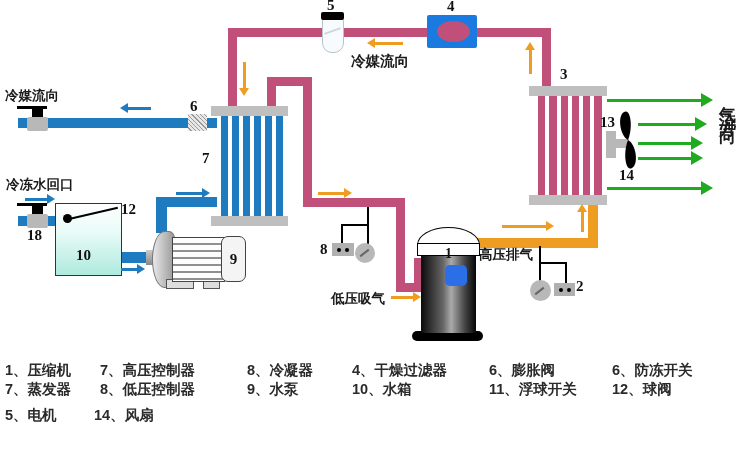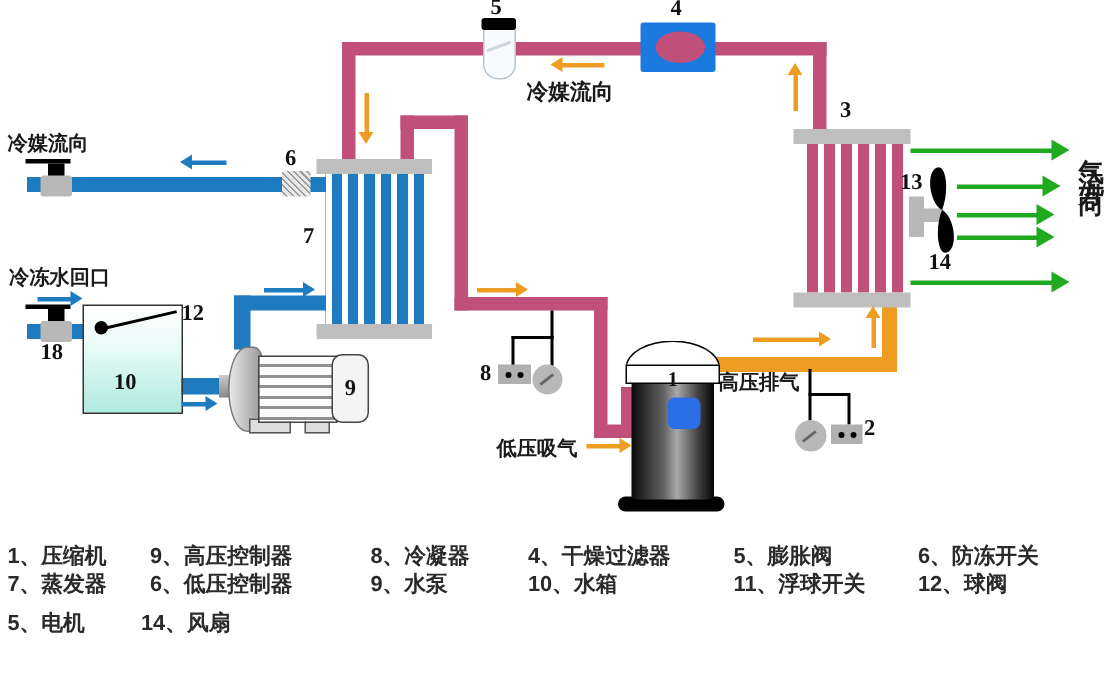--- a/index.html
+++ b/index.html
@@ -228,27 +228,27 @@
   <div class="num" style="left:190px;top:98px">6</div>
   <div class="num" style="left:202px;top:150px">7</div>
   <div class="num" style="left:121px;top:201px">12</div>
   <div class="num" style="left:27px;top:227px">18</div>
   <div class="num" style="left:76px;top:247px">10</div>
   <div class="num" style="left:320px;top:241px">8</div>
   <div class="num" style="left:576px;top:278px">2</div>
 
   <div>
     <span class="legend-item r1 c1">1、压缩机</span>
-    <span class="legend-item r1 c2">9、高压控制器</span>
+    <span class="legend-item r1 c2">7、高压控制器</span>
     <span class="legend-item r1 c3">8、冷凝器</span>
     <span class="legend-item r1 c4">4、干燥过滤器</span>
-    <span class="legend-item r1 c5">5、膨胀阀</span>
+    <span class="legend-item r1 c5">6、膨胀阀</span>
     <span class="legend-item r1 c6">6、防冻开关</span>
     <span class="legend-item r2 c1">7、蒸发器</span>
-    <span class="legend-item r2 c2">6、低压控制器</span>
+    <span class="legend-item r2 c2">8、低压控制器</span>
     <span class="legend-item r2 c3">9、水泵</span>
     <span class="legend-item r2 c4">10、水箱</span>
     <span class="legend-item r2 c5">11、浮球开关</span>
     <span class="legend-item r2 c6">12、球阀</span>
     <span class="legend-item r3 c1">5、电机</span>
     <span class="legend-item r3 c2b">14、风扇</span>
   </div>
 
 </div>
 

